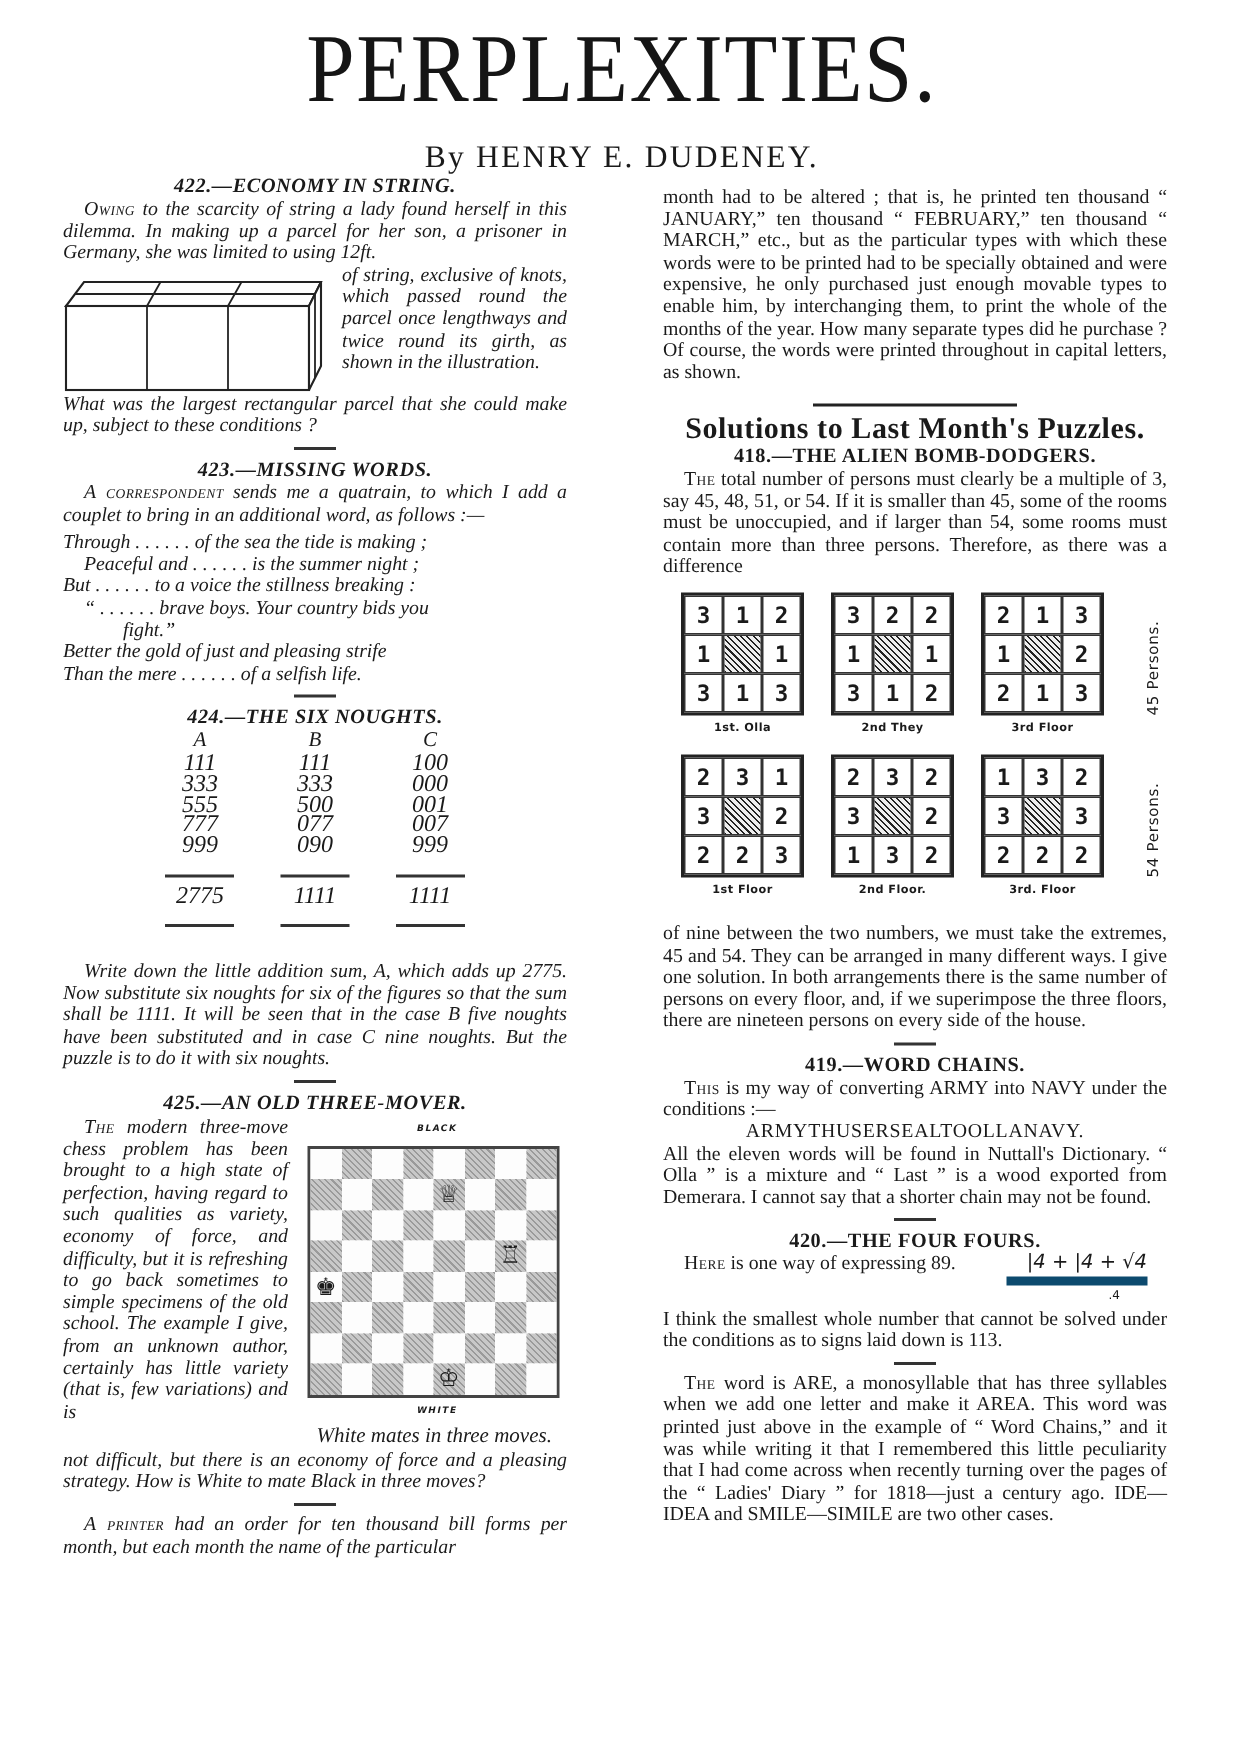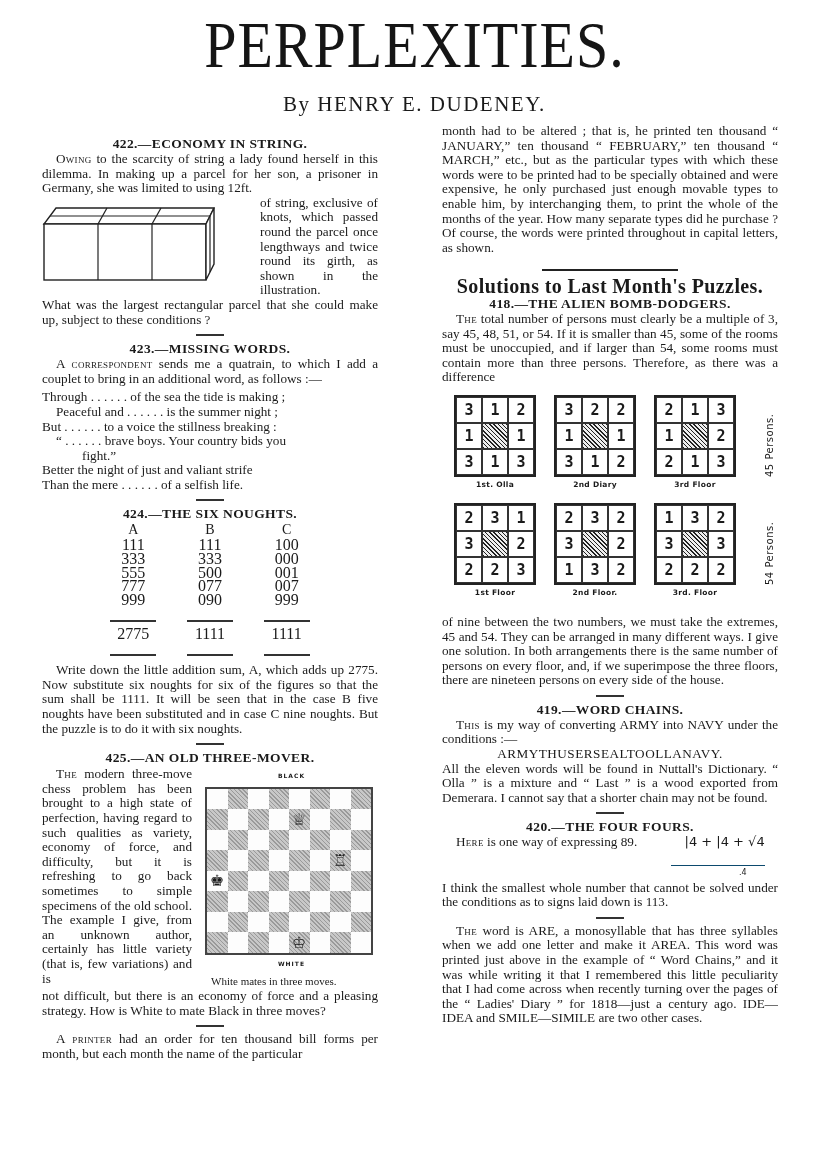--- a/index.html
+++ b/index.html
@@ -12,34 +12,34 @@
     position: absolute; left: 0; width: 829px; top: 8px; text-align: center;
     font-family: "Liberation Serif", serif; font-size: 58px; letter-spacing: 1px;
     font-weight: normal; transform: scaleY(1.12); transform-origin: top center;
     color: #151515;
   }
   .byline {
     position: absolute; left: 0; width: 829px; top: 92px; text-align: center;
     font-family: "Liberation Serif", serif; font-size: 21px; letter-spacing: 1.5px;
   }
   .col { position: absolute; font-family: "Liberation Serif", serif; font-size: 13.2px; line-height: 14.6px; }
-  .col-left { left: 42px; width: 336px; top: 136px; }
+  .col-left { left: 42px; width: 336px; top: 116px; font-style: italic; }
   .col-right { left: 442px; width: 336px; top: 124px; }
   .h { text-align: center; font-size: 13.5px; letter-spacing: 0.4px; margin: 0; line-height: 16px; }
   .p { text-align: justify; margin: 0; text-indent: 14px; }
   .p.noind { text-indent: 0; }
   .sc { font-variant: small-caps; letter-spacing: 0.3px; }
   .rule { width: 28px; height: 2px; background: #333; margin: 7px auto 5px auto; }
   .bigrule { width: 136px; height: 2px; background: #222; margin: 14px auto 8px auto; }
   .sol-title {
     text-align: center; font-family: "Liberation Serif", serif; font-weight: bold;
     font-size: 20px; letter-spacing: 0.4px; margin: 0 0 2px 0;
   }
   
-  .parcel-wrap { display: flex; gap: 32px; }
+  .parcel-wrap { display: flex; }
   .parcel { width: 180px; height: 86px; flex: none; margin: 0 6px 0 0; }
   .parcel-text { flex: 1; text-align: justify; }
   
   .poem { margin: 4px 0 4px 0; }
   .poem div { line-height: 14.6px; }
   .poem .in1 { padding-left: 14px; }
   .poem .in2 { padding-left: 40px; }
   
   .noughts { width: 230px; margin: 0 auto; font-family: "Liberation Serif", serif; }
   .noughts table { width: 100%; border-collapse: collapse; }
@@ -51,31 +51,31 @@
   
   .chess-wrap { display: flex; margin-top: 1px; }
   .chess-text { width: 150px; flex: none; text-align: justify; }
   .chess-fig { flex: 1; padding-left: 13px; }
   .chess-label { text-align: center; font-family: "DejaVu Sans", sans-serif; font-size: 6px; letter-spacing: 1px; font-weight: bold; margin: 2px 0 3px 0; }
   .board { width: 168px; height: 168px; border: 2px solid #444; display: grid; grid-template-columns: repeat(8, 1fr); grid-template-rows: repeat(8, 1fr); box-sizing: border-box; }
   .sq { position: relative; }
   .sq.dark { background-color: #c8c8c8; background-image: repeating-linear-gradient(45deg, #9a9a9a 0 1px, transparent 1px 3px); }
   .sq.light { background: #fdfdfd; }
   .piece { position: absolute; left: 0; top: 0; width: 100%; height: 100%; display: flex; align-items: center; justify-content: center; font-size: 16px; line-height: 1; font-family: "DejaVu Sans", sans-serif; }
-  .chess-caption { font-size: 11px; margin-top: 2px; padding-left: 6px; }
+  .chess-caption { font-size: 14px; margin-top: 2px; padding-left: 6px; }
   
   .floors { margin: 10px 0 0 0; position: relative; height: 220px; }
   .floor { position: absolute; width: 82px; }
   .grid3 { width: 82px; height: 82px; border: 2px solid #222; box-sizing: border-box; display: grid; grid-template-columns: repeat(3, 1fr); grid-template-rows: repeat(3, 1fr); }
   .cell { border: 1px solid #333; display: flex; align-items: center; justify-content: center; font-family: "DejaVu Sans Mono", monospace; font-size: 15px; font-weight: bold; }
   .cell.hatch { background-image: repeating-linear-gradient(45deg, #222 0 1px, #eee 1px 3px); }
   .floor-label { font-family: "DejaVu Sans", sans-serif; font-size: 7.5px; font-weight: bold; text-align: center; margin-top: 1px; letter-spacing: 0.3px; }
   .persons { position: absolute; right: 0; font-family: "DejaVu Sans", sans-serif; font-size: 10px; writing-mode: vertical-rl; transform: rotate(180deg); letter-spacing: 0.5px; }
   .formula { display: inline-block; margin-left: 16px; font-family: "DejaVu Sans", sans-serif; font-size: 13px; vertical-align: top; }
-  .formula .num { border-bottom: 1px solid #0c4a6e; padding-bottom: 15px; display: inline-block; }
+  .formula .num { border-bottom: 6px solid #0c4a6e; padding-bottom: 1px; display: inline-block; font-style: italic; }
   .formula .den { display: block; text-align: right; font-size: 8px; padding-right: 18px; }
   .right-p-cont { text-indent: 0; }
   .chain { text-align: center; font-size: 13.2px; letter-spacing: 0.5px; margin: 0; }
 </style>
 </head>
 <body>
 
 <div class="title">PERPLEXITIES.</div>
 <div class="byline">By HENRY E. DUDENEY.</div>
 
@@ -109,21 +109,21 @@
 
   <section>
     <h3 class="h">423.—MISSING WORDS.</h3>
     <p class="p"><span class="sc">A correspondent</span> <span>sends me a quatrain, to which I add a couplet to bring in an additional word, as follows :—</span></p>
     <div class="poem">
       <div>Through . . . . . . of the sea the tide is making ;</div>
       <div class="in1">Peaceful and . . . . . . is the summer night ;</div>
       <div>But . . . . . . to a voice the stillness breaking :</div>
       <div class="in1" style="text-align:justify;">“ . . . . . . brave boys. Your country bids you</div>
       <div class="in2">fight.”</div>
-      <div>Better the night of just and valiant strife</div>
+      <div>Better the gold of just and pleasing strife</div>
       <div>Than the mere . . . . . . of a selfish life.</div>
     </div>
   </section>
 
   <div class="rule"></div>
 
   <section>
     <h3 class="h">424.—THE SIX NOUGHTS.</h3>
     <div class="noughts">
       <table>
@@ -169,21 +169,21 @@
               <td>1111</td>
             </tr>
         <tr>
               <td><span class="bar"></span></td>
               <td><span class="bar"></span></td>
               <td><span class="bar"></span></td>
             </tr>
       </tbody>
         </table>
     </div>
-    <p class="p" style="margin-top:6px;">Write down the little addition sum, A, which adds up 2775. Now substitute six noughts for six of the figures so that the sum shall be 1111. It will be seen that in the case B five noughts have been substituted and in case C nine noughts. But the puzzle is to do it with six noughts.</p>
+    <p class="p" style="margin-top:19px;">Write down the little addition sum, A, which adds up 2775. Now substitute six noughts for six of the figures so that the sum shall be 1111. It will be seen that in the case B five noughts have been substituted and in case C nine noughts. But the puzzle is to do it with six noughts.</p>
   </section>
 
   <div class="rule"></div>
 
   <section>
     <h3 class="h">425.—AN OLD THREE-MOVER.</h3>
     <div class="chess-wrap">
       <p class="p chess-text"><span class="sc">The</span> <span>modern three-move chess problem has been brought to a high state of perfection, having regard to such qualities as variety, economy of force, and difficulty, but it is refreshing to go back sometimes to simple specimens of the old school. The example I give, from an unknown author, certainly has little variety (that is, few variations) and is</span></p>
       <div class="chess-fig">
         <div class="chess-label">BLACK</div>
@@ -304,21 +304,21 @@
             <div class="cell">3</div>
             <div class="cell">2</div>
             <div class="cell">2</div>
             <div class="cell">1</div>
             <div class="cell hatch"></div>
             <div class="cell">1</div>
             <div class="cell">3</div>
             <div class="cell">1</div>
             <div class="cell">2</div>
           </div>
-          <div class="floor-label">2nd Diary</div>
+          <div class="floor-label">2nd They</div>
         </div>
         <div class="floor" style="left: 212px; top: 0px;">
           <div class="grid3">
             <div class="cell">2</div>
             <div class="cell">1</div>
             <div class="cell">3</div>
             <div class="cell">1</div>
             <div class="cell hatch"></div>
             <div class="cell">2</div>
             <div class="cell">2</div>

